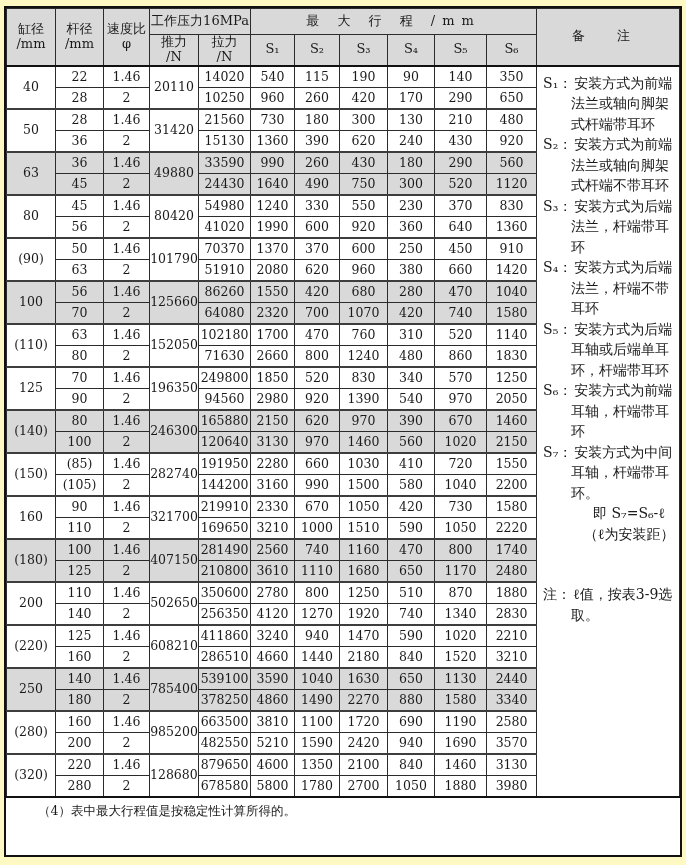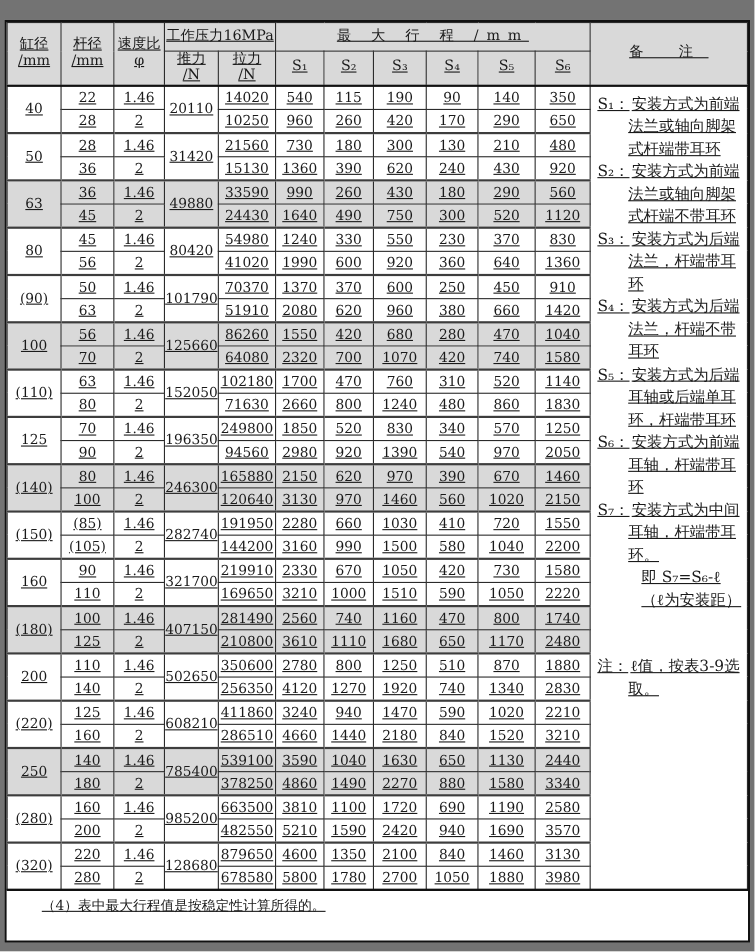--- a/index.html
+++ b/index.html
@@ -1,19 +1,19 @@
 <!DOCTYPE html>
 <html><head>
 <meta charset="utf-8">
 <style>
   html,body{margin:0;padding:0;background:#f4f4f2;}
   .page{
-    width:686px;height:865px;background:#737373;box-sizing:border-box;
-    padding:18px 4px 8px 4px;overflow:hidden;
-    font-family:"DejaVu Serif","Liberation Serif",serif;color:#1a1a1a;text-decoration:underline;
+    width:686px;height:865px;background:#fef9c3;box-sizing:border-box;
+    padding:6px 4px 8px 4px;overflow:hidden;
+    font-family:"DejaVu Serif","Liberation Serif",serif;color:#1a1a1a;
   }
   .sheet{
     border:2px solid #111;height:100%;box-sizing:border-box;
     display:flex;flex-direction:column;background:#fff;
   }
   table{border-collapse:collapse;table-layout:fixed;width:100%;}
   th,td{
     border:1px solid #2b2b2b;text-align:center;vertical-align:middle;
     padding:0;font-size:12.5px;line-height:1.15;overflow:hidden;
   }
@@ -29,21 +29,21 @@
   tbody td.num{font-size:12.5px;}
   tbody tr.group-first td{border-top:2px solid #3d3d3d;}
   tbody tr:first-child td{border-top:none;}
   td.shade{background:#d9d9d9;}
   td.remarks-cell{
     background:#fff;text-align:left;vertical-align:top;
     padding:6px 4px 0 6px;font-size:14px;
   }
   .remark{line-height:20.5px;padding-left:28px;text-indent:-28px;}
   .remark .rlabel{margin-right:2px;}
-  .remark.indent{padding-left:40px;text-indent:0;}
+  .remark.indent{padding-left:40px;text-indent:0;text-align:center;}
   .remark.gap{margin-top:40px;}
   .notes{
     flex:1;border-top:2px solid #111;margin-top:-1px;
     padding:5px 6px 3px 5px;font-size:12.5px;line-height:16.5px;
   }
   .note-line{white-space:nowrap;}
   .note-line.cont{padding-left:27px;}
   colgroup col.c-bore{width:49px;} colgroup col.c-rod{width:48px;}
   colgroup col.c-ratio{width:46px;} colgroup col.c-push{width:49px;}
   colgroup col.c-pull{width:52px;} colgroup col.c-s1{width:44px;}

